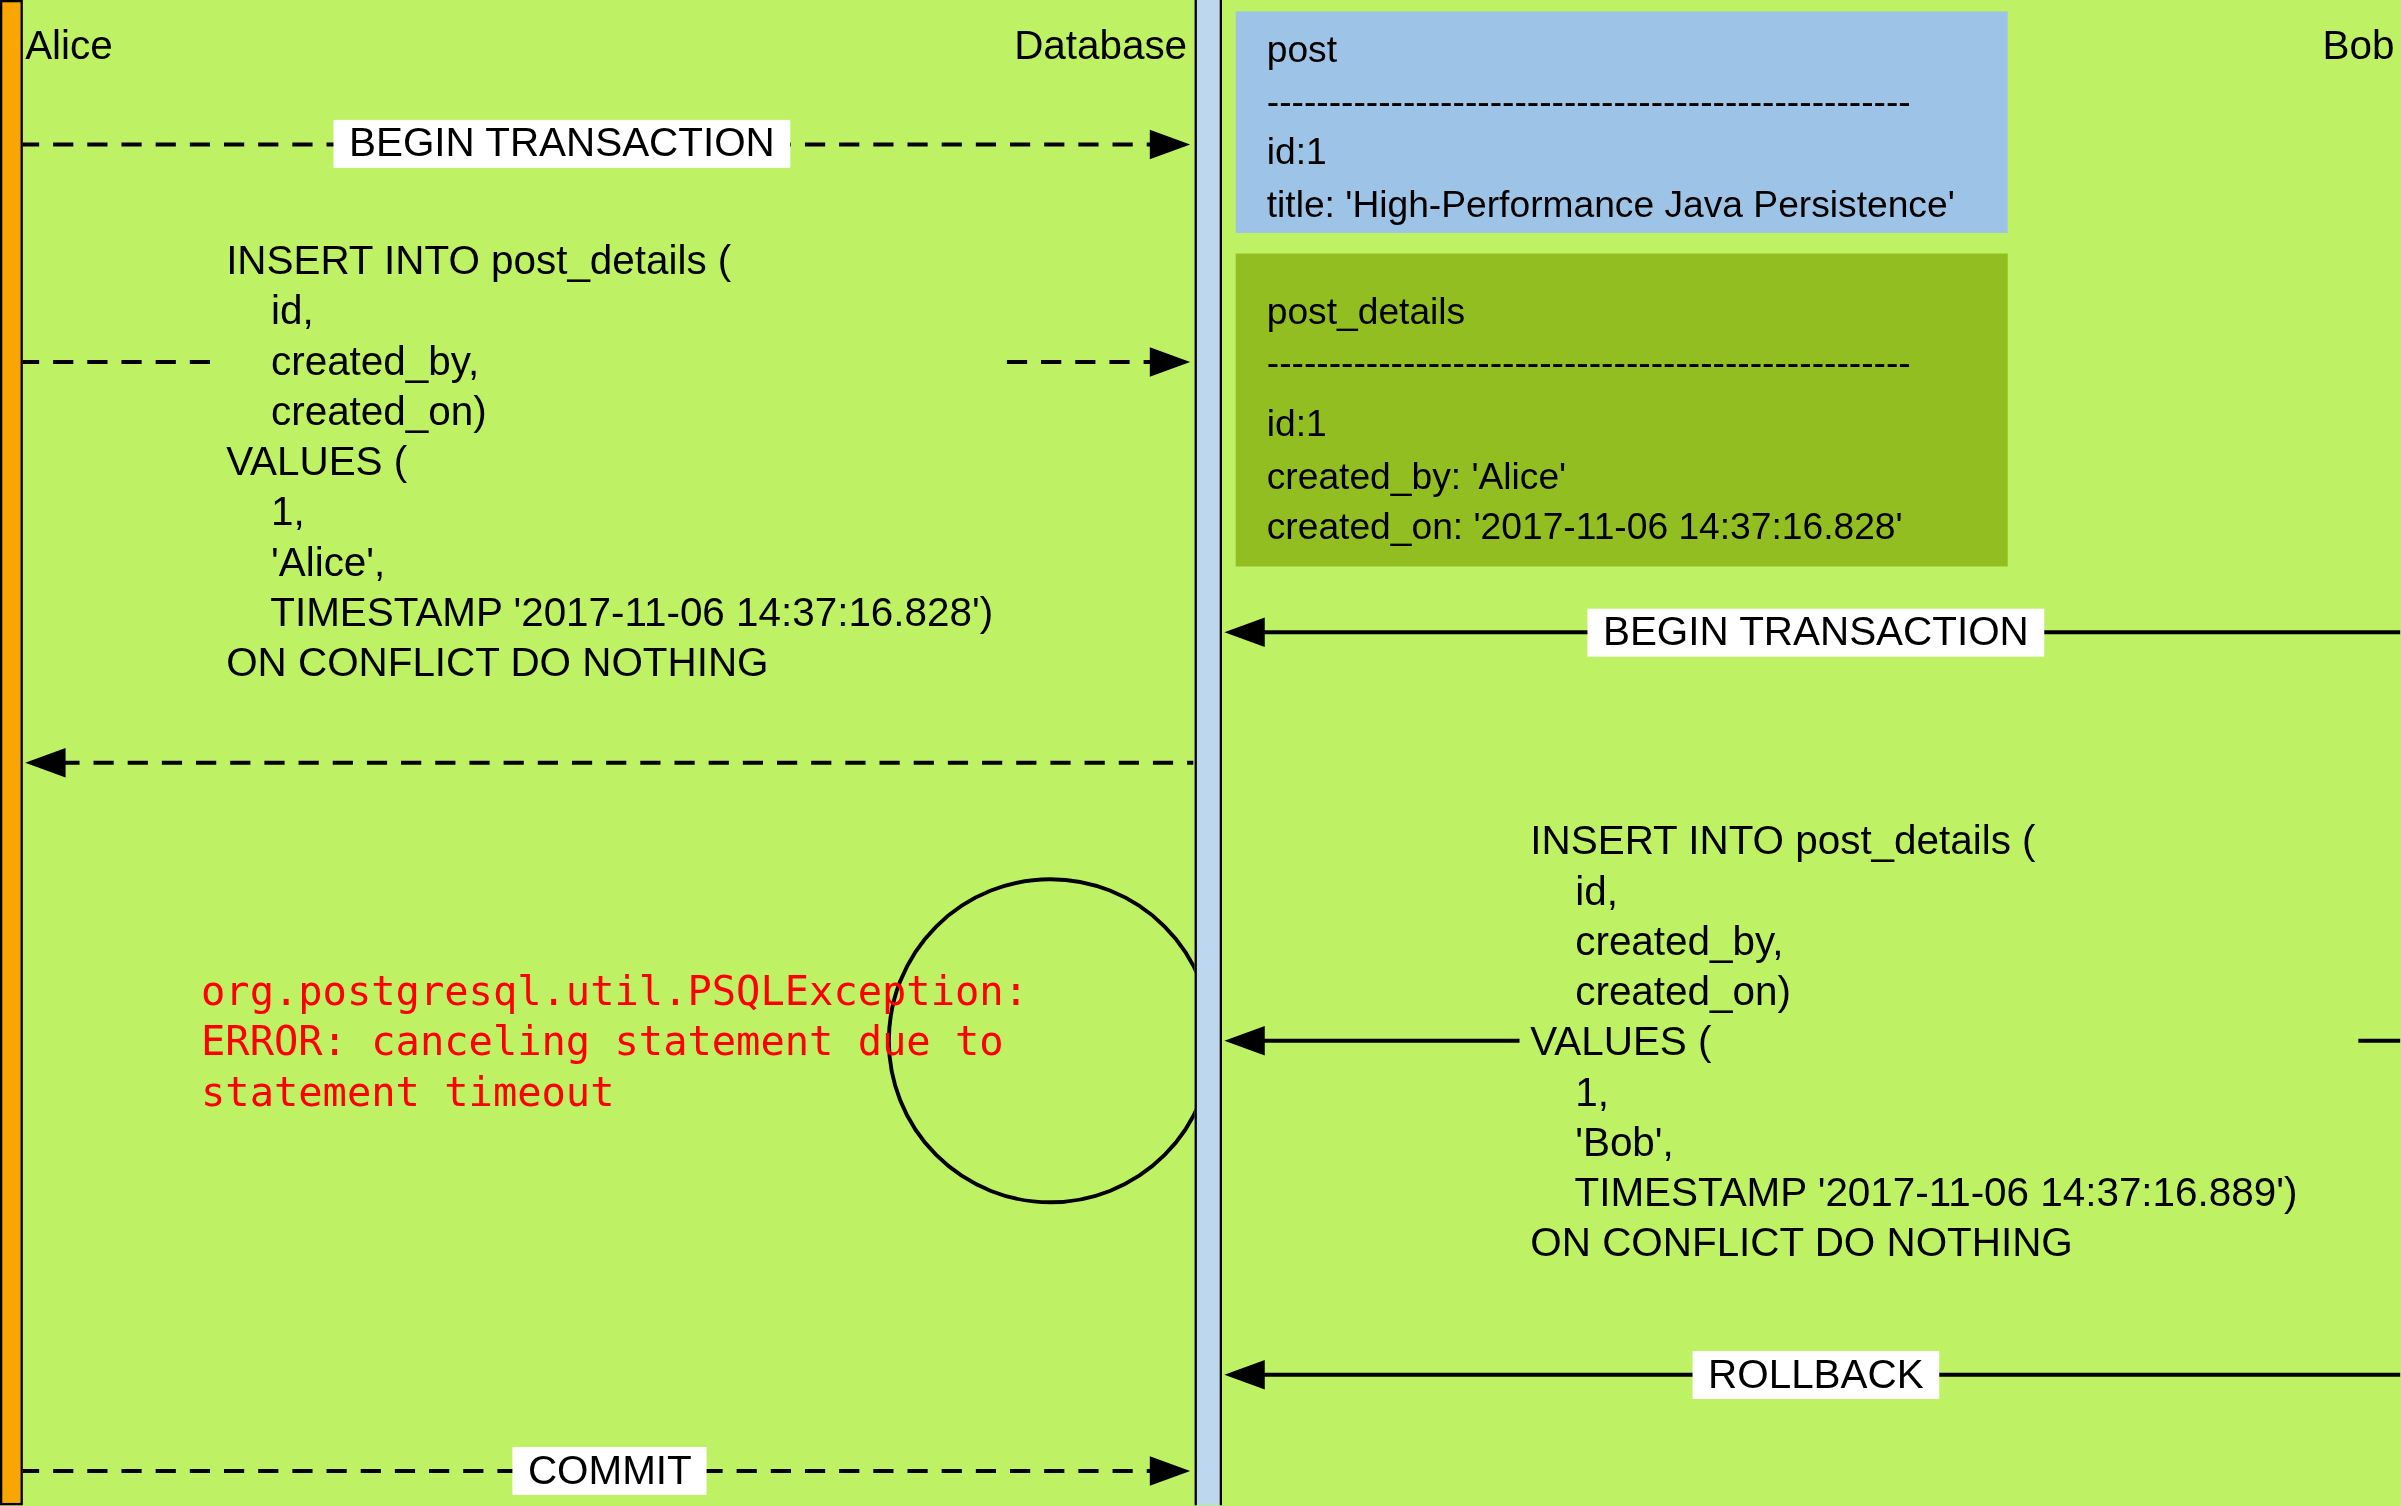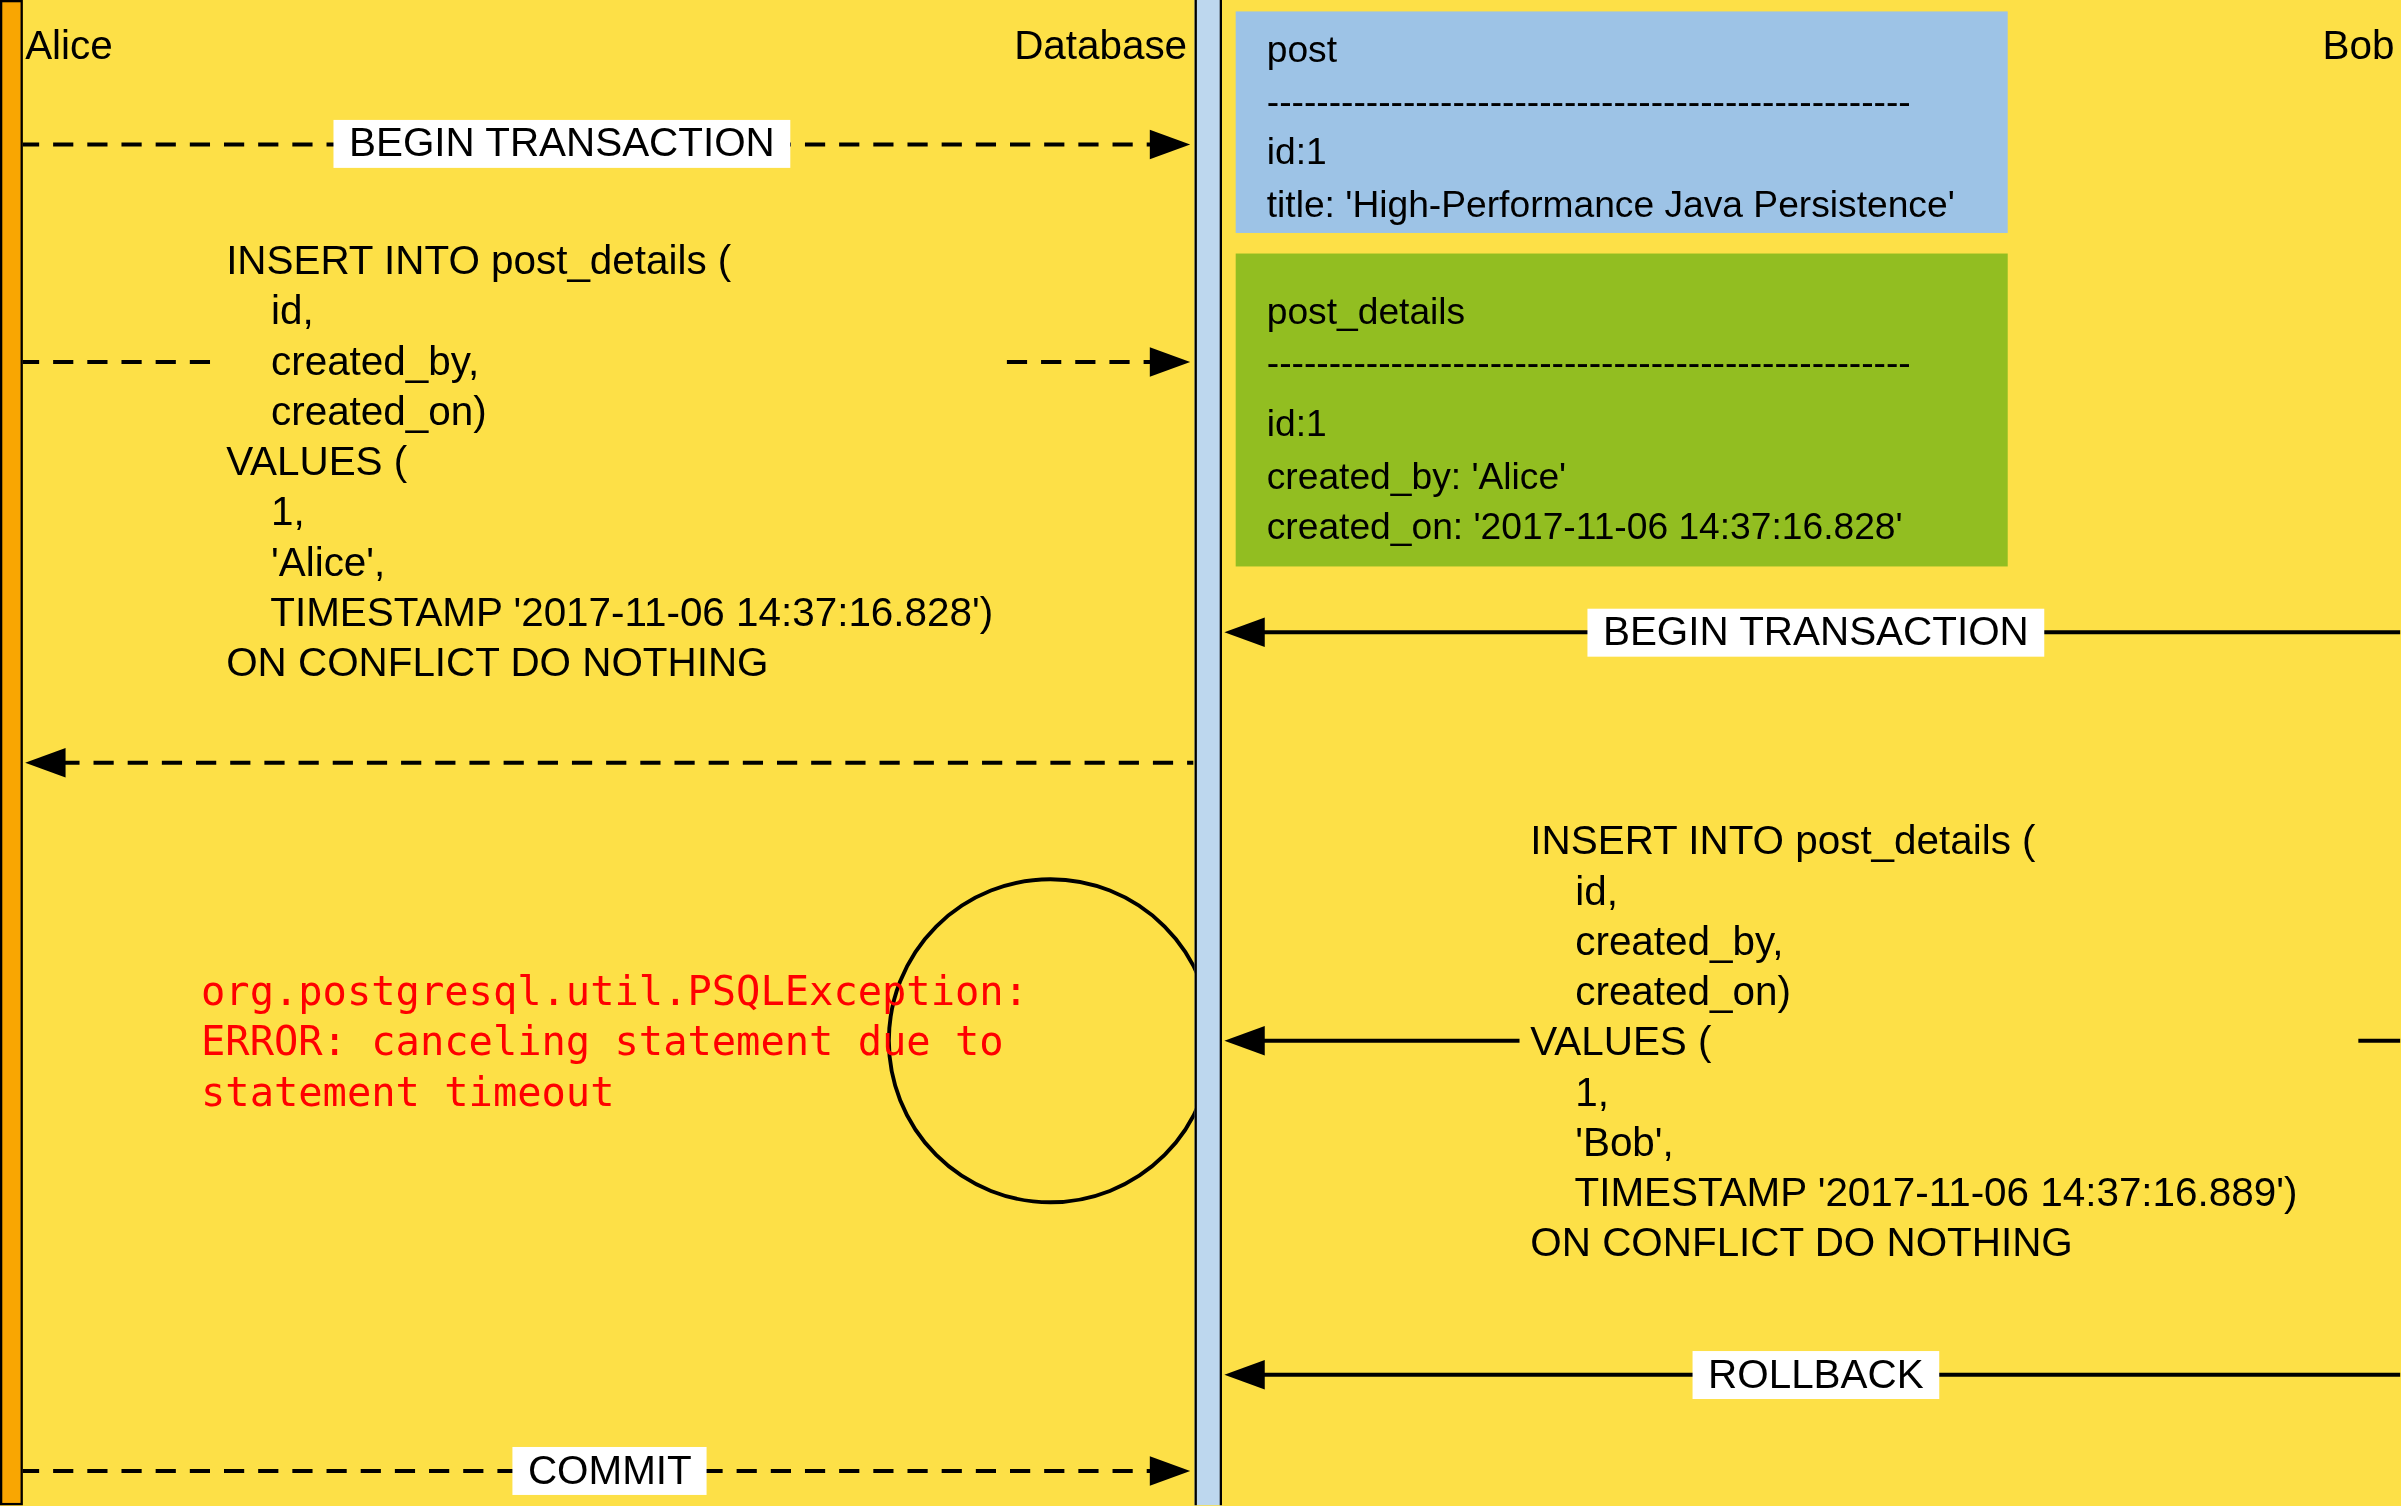--- a/index.html
+++ b/index.html
@@ -1,21 +1,21 @@
 <!DOCTYPE html>
 <html style="--alice-lifeline: #F9A602; --database-lifeline: #BDD7EE; --post-box-bg: #9DC3E6; --post-details-box-bg: #92BE21; --error: #FF0000;font-size:11px"><head>
 <meta charset="utf-8">
 <style>
   * { margin:0; padding:0; box-sizing:border-box; }
   html, body { background:#ffffff; }
   #viewport {
     position:relative;
     width:2401px; height:1507px;
     overflow:hidden;
-    background:#fde047;
+    background:#bef264;
   }
   #stage {
     position:relative;
     width:1051px; height:659px;
     transform:scale(2.2841);
     transform-origin:0 0;
     font-family:"Liberation Sans", sans-serif;
     color:#000;
   }
   svg.diagram-lines { position:absolute; left:0; top:0; z-index:1; }

